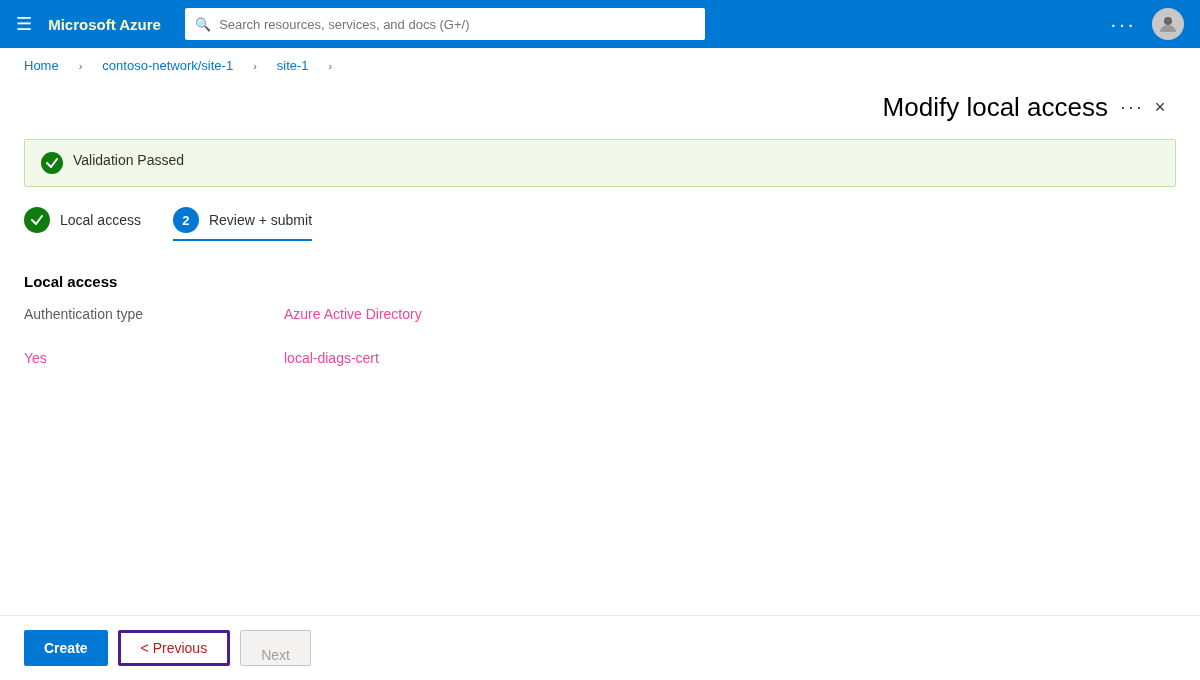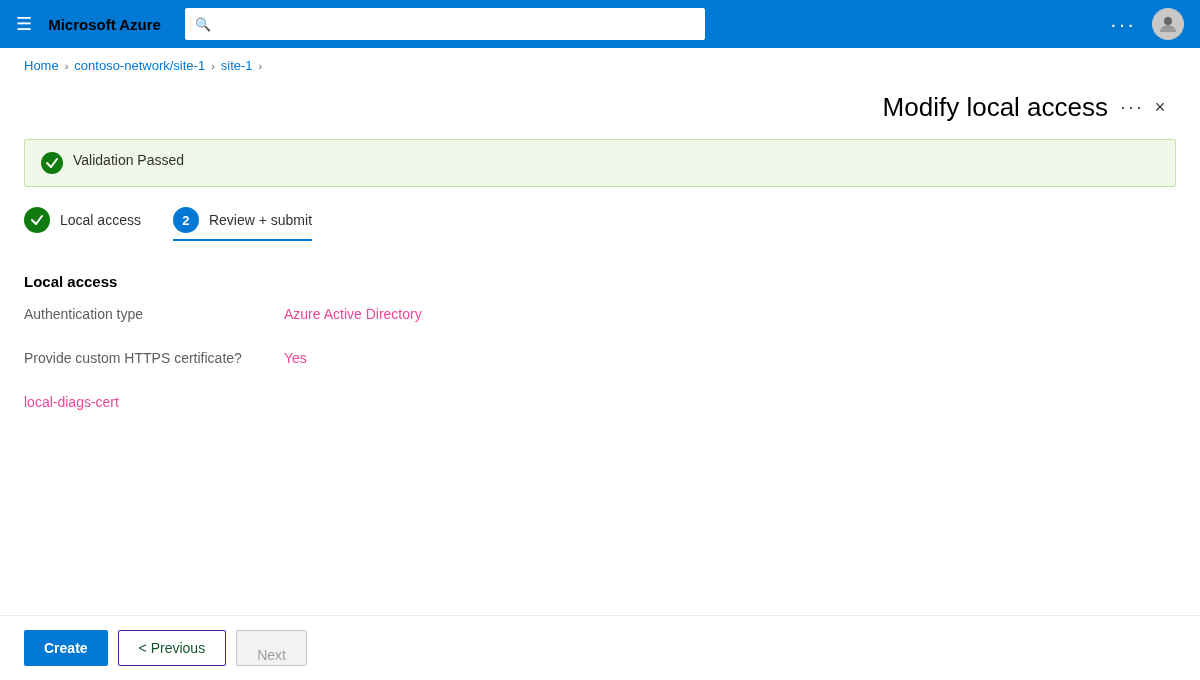--- a/index.html
+++ b/index.html
@@ -15,21 +15,21 @@
       flex-shrink: 0;
     }
     .topnav-hamburger {
       color: #fff;
       font-size: 18px;
       margin-right: 16px;
       cursor: pointer;
       line-height: 1;
     }
     .topnav-logo {
-      color: #000000;
+      color: #fef9c3;
       font-weight: 700;
       font-size: 15px;
       margin-right: 24px;
       white-space: nowrap;
     }
     .topnav-search {
       flex: 1;
       max-width: 520px;
       display: flex;
       align-items: center;
@@ -74,21 +74,21 @@
     }
     .topnav-avatar svg { width: 20px; height: 20px; }
 
     
     .breadcrumb {
       padding: 10px 24px;
       font-size: 13px;
       color: #0078d4;
       display: flex;
       align-items: center;
-      gap: 6px;
+      gap: 20px;
       flex-shrink: 0;
     }
     .breadcrumb a { color: #0078d4; text-decoration: none; cursor: pointer; }
     .breadcrumb-sep { color: #605e5c; font-size: 11px; }
 
     
     .main-content {
       flex: 1;
       padding: 0 24px;
       overflow-y: auto;
@@ -243,22 +243,22 @@
       border: none;
       padding: 0 20px;
       height: 36px;
       font-size: 14px;
       font-weight: 600;
       cursor: pointer;
       border-radius: 2px;
     }
     .btn-previous {
       background: #fff;
-      color: #14532d;
-      border: 1px solid #4c1d95;
+      color: #b91c1c;
+      border: 3px solid #4c1d95;
       padding: 0 20px;
       height: 36px;
       font-size: 14px;
       cursor: pointer;
       border-radius: 2px;
     }
     .btn-next {
       background: #f3f2f1;
       color: #a19f9d;
       border: 1px solid #c8c6c4;
@@ -270,20 +270,21 @@
     }
   </style>
 </head>
 <body>
 
 <nav class="topnav">
   <span class="topnav-hamburger">☰</span>
   <span class="topnav-logo">Microsoft Azure</span>
   <div class="topnav-search">
     <span class="topnav-search-icon">🔍</span>
+    <input type="text" placeholder="Search resources, services, and docs (G+/)" style="">
   </div>
   <div class="topnav-right">
     <span class="topnav-dots">···</span>
     <div class="topnav-avatar">
       <svg viewBox="0 0 20 20" fill="#666">
         <circle cx="10" cy="7" r="4"></circle>
         <path d="M2 18c0-4 3.6-7 8-7s8 3 8 7" fill="#999"></path>
       </svg>
     </div>
   </div>
@@ -330,21 +331,20 @@
       <div class="step-circle active-circle">2</div>
       <span class="step-label">Review + submit</span>
     </div>
   </div>
 
   <div>
     <div class="section-title">Local access</div>
     <div class="detail-grid">
       <span class="detail-label">Authentication type</span>
       <span class="detail-value">Azure Active Directory</span>
-      <span class="detail-label">Provide custom HTTPS certificate?</span>
       <span class="detail-value">Yes</span>
       <span class="detail-value">local-diags-cert</span>
     </div>
   </div>
 
 </div>
 
 <div class="footer">
   <button class="btn-create">Create</button>
   <button class="btn-previous">&lt; Previous</button>

